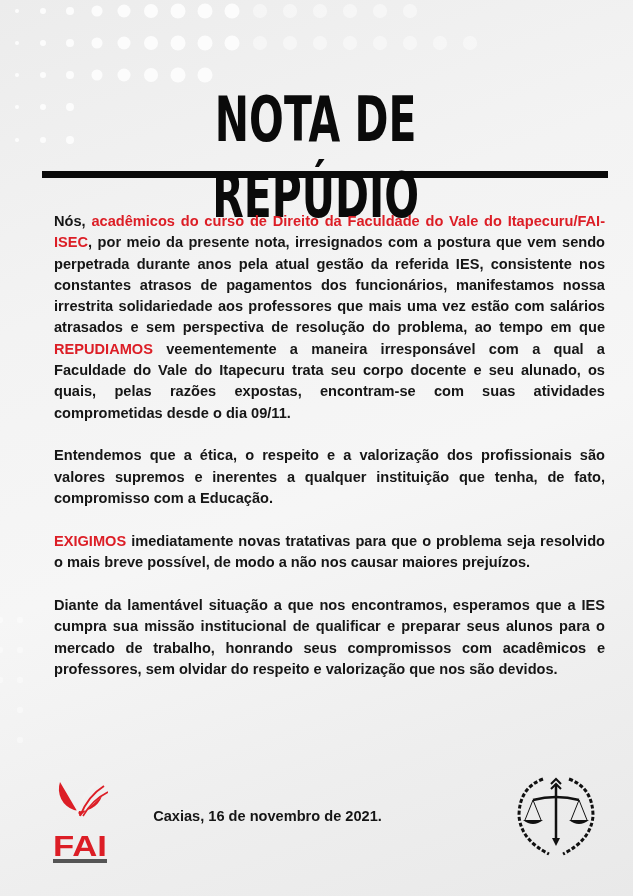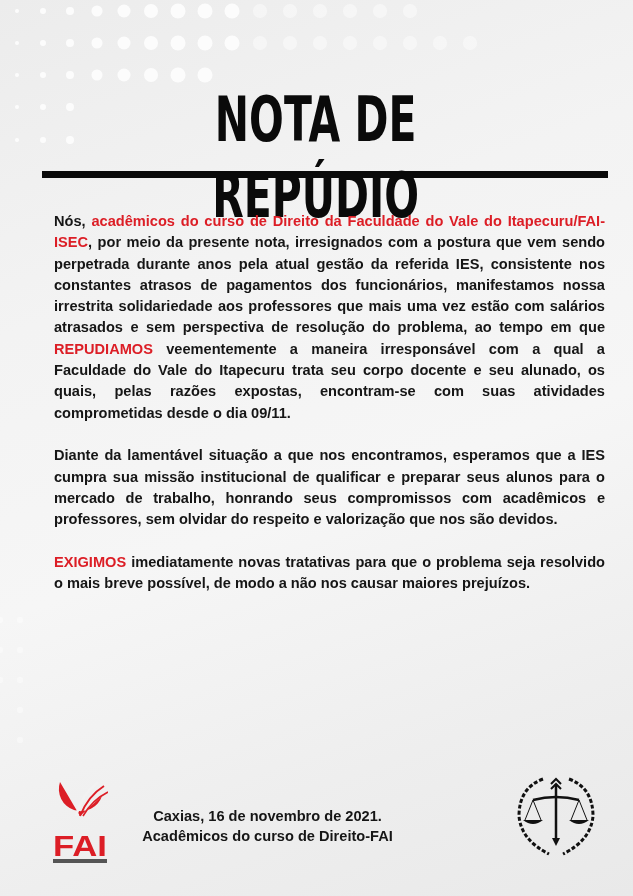--- a/index.html
+++ b/index.html
@@ -100,22 +100,23 @@
       <circle cx="20" cy="710" r="3"></circle>
       <circle cx="20" cy="740" r="3"></circle>
   </g>
 </svg>
 
 <h1 class="title">NOTA DE REPÚDIO</h1>
 <div class="rule"></div>
 
 <div class="body">
   <p><span>Nós, </span><span class="red">acadêmicos do curso de Direito da Faculdade do Vale do Itapecuru/FAI-ISEC</span><span>, por meio da presente nota, irresignados com a postura que vem sendo perpetrada durante anos pela atual gestão da referida IES, consistente nos constantes atrasos de pagamentos dos funcionários, manifestamos nossa irrestrita solidariedade aos professores que mais uma vez estão com salários atrasados e sem perspectiva de resolução do problema, ao tempo em que </span><span class="red">REPUDIAMOS</span><span> veementemente a maneira irresponsável com a qual a Faculdade do Vale do Itapecuru trata seu corpo docente e seu alunado, os quais, pelas razões expostas, encontram-se com suas atividades comprometidas desde o dia 09/11.</span></p>
+  <p><span>Entendemos que a ética, o respeito e a valorização dos profissionais são valores supremos e inerentes a qualquer instituição que tenha, de fato, compromisso com a Educação.</span></p>
+  <p><span class="red">EXIGIMOS</span><span> imediatamente novas tratativas para que o problema seja resolvido o mais breve possível, de modo a não nos causar maiores prejuízos.</span></p>
   <p><span>Diante da lamentável situação a que nos encontramos, esperamos que a IES cumpra sua missão institucional de qualificar e preparar seus alunos para o mercado de trabalho, honrando seus compromissos com acadêmicos e professores, sem olvidar do respeito e valorização que nos são devidos.</span></p>
-  <p><span class="red">EXIGIMOS</span><span> imediatamente novas tratativas para que o problema seja resolvido o mais breve possível, de modo a não nos causar maiores prejuízos.</span></p>
 </div>
 
 <svg class="logo-fai" viewBox="0 0 56 92" xmlns="http://www.w3.org/2000/svg">
   <path d="M8 6 A22 22 0 1 0 50 20 L28 40 Z" fill="#dc1e26"></path>
   <path d="M24 40 Q30 18 46 6" stroke="#f2f2f2" stroke-width="2.4" fill="none"></path>
   <path d="M28 40 Q36 20 52 10" stroke="#dc1e26" stroke-width="2" fill="none"></path>
   <path d="M31 40 Q40 24 56 16" stroke="#dc1e26" stroke-width="1.6" fill="none"></path>
   <text x="1" y="80" font-family="Liberation Sans, sans-serif" font-weight="bold" font-size="30" fill="#dc1e26" textLength="54" lengthAdjust="spacingAndGlyphs">FAI</text>
   <rect x="1" y="83" width="54" height="4" fill="#555"></rect>
 </svg>
@@ -132,14 +133,13 @@
   <line x1="20" y1="24" x2="12" y2="44" stroke="#111" stroke-width="1"></line>
   <line x1="20" y1="24" x2="28" y2="44" stroke="#111" stroke-width="1"></line>
   <line x1="66" y1="24" x2="58" y2="44" stroke="#111" stroke-width="1"></line>
   <line x1="66" y1="24" x2="74" y2="44" stroke="#111" stroke-width="1"></line>
   <path d="M10 44 Q20 52 30 44 Z" fill="#111"></path>
   <path d="M56 44 Q66 52 76 44 Z" fill="#111"></path>
 </svg>
 
 <div class="signature">
   <div>Caxias, 16 de novembro de 2021.</div>
-  <div>Acadêmicos do curso de Direito-FAI</div>
 </div>
 
 </body></html>

